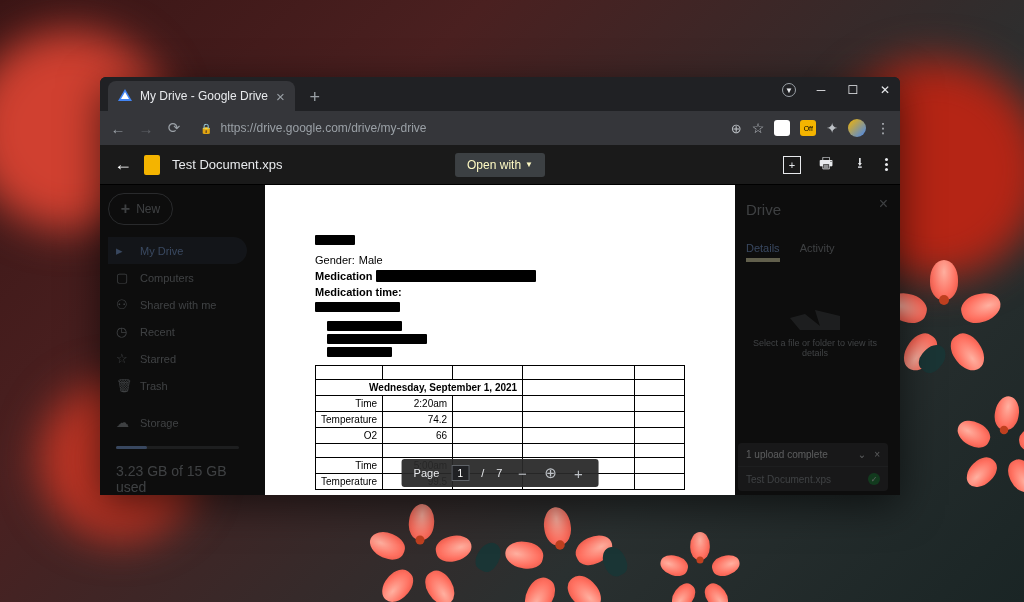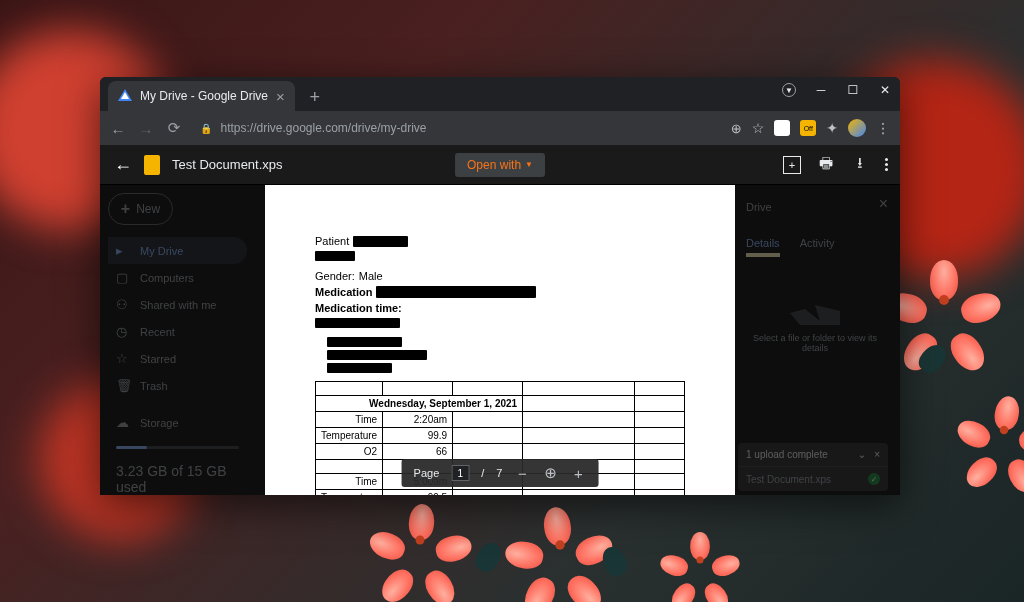--- a/index.html
+++ b/index.html
@@ -24,40 +24,40 @@
 .nav-icon{color:#9aa0a6;font-size:15px;width:16px;text-align:center}
 .url-area{flex:1;display:flex;align-items:center;gap:8px;color:#9aa0a6;font-size:12px;padding-left:6px}
 .url-lock{font-size:10px}
 .addr-icons{display:flex;gap:10px;align-items:center;color:#bdc1c6;font-size:14px}
 .ext-icon{width:16px;height:16px;border-radius:3px}
 .avatar{width:18px;height:18px;border-radius:50%;background:linear-gradient(135deg,#f4b400,#4285f4)}
 .viewer-toolbar{height:40px;background:#1a1a1a;display:flex;align-items:center;padding:0 14px;gap:12px;position:relative;border-bottom:1px solid #000}
 .back-arrow{color:#fff;font-size:18px}
 .file-icon{width:16px;height:20px;background:#f4b400;border-radius:2px;position:relative}
 .filename{color:#e8eaed;font-size:13px}
-.open-with{position:absolute;left:50%;transform:translateX(-50%);background:#3c4043;color:#f97316;padding:5px 12px;border-radius:3px;font-size:12px;display:flex;align-items:center;gap:4px}
+.open-with{position:absolute;left:50%;transform:translateX(-50%);background:#3c4043;color:#fef9c3;padding:5px 12px;border-radius:3px;font-size:12px;display:flex;align-items:center;gap:4px}
 .open-with-caret{font-size:8px}
 .viewer-right{position:absolute;right:12px;display:flex;gap:16px;align-items:center;color:#e8eaed;font-size:15px}
 .vr-icon{width:18px;height:18px;display:flex;align-items:center;justify-content:center}
 .more-dots{display:flex;flex-direction:column;gap:2px}
 .more-dots span{width:3px;height:3px;background:#e8eaed;border-radius:50%}
 .content-area{position:absolute;top:108px;left:0;right:0;bottom:0;background:#0d0d0d}
 .bg-drive{position:absolute;inset:0;opacity:0.35}
 .sidebar{position:absolute;left:0;top:0;width:155px;padding:8px}
 .new-btn{width:65px;height:32px;border:1px solid #5f6368;border-radius:20px;display:flex;align-items:center;justify-content:center;gap:6px;color:#9aa0a6;font-size:12px;margin-bottom:12px}
 .new-plus{font-size:16px;font-weight:bold}
 .sb-item{display:flex;align-items:center;gap:10px;padding:6px 8px;color:#9aa0a6;font-size:11px;border-radius:0 14px 14px 0}
 .sb-item.active{background:rgba(138,180,248,0.15);color:#8ab4f8}
 .sb-icon{width:14px;font-size:13px}
 .storage-bar{margin:10px 8px;height:3px;background:#3c4043;border-radius:2px;position:relative}
 .storage-fill{position:absolute;left:0;top:0;height:100%;width:25%;background:#8ab4f8;border-radius:2px}
 .storage-txt{font-size:14px;color:#9aa0a6;padding:4px 8px}
 .buy-link{font-size:10px;color:#8ab4f8;padding:4px 8px}
 .right-panel{position:absolute;right:0;top:0;width:170px;padding:8px;color:#9aa0a6}
-.rp-title{font-size:11px;padding:8px}
+.rp-title{font-size:15px;padding:8px}
 .rp-close{position:absolute;right:12px;top:10px;font-size:16px}
 .rp-tabs{display:flex;gap:20px;font-size:11px;padding:8px;margin-top:8px}
 .rp-tab.active{color:#8ab4f8;border-bottom:4px solid #fef9c3;padding-bottom:4px}
 .rp-placeholder{width:50px;height:40px;background:#3c4043;margin:20px auto 8px;clip-path:polygon(20% 100%,0 70%,30% 60%,60% 90%,50% 50%,100% 65%,100% 100%)}
 .rp-msg{font-size:9px;text-align:center;padding:0 10px}
 .upload-toast{position:absolute;right:12px;bottom:4px;width:150px;background:#2d2e31;border-radius:4px;font-size:10px}
 .toast-head{padding:6px 8px;color:#e8eaed;display:flex;justify-content:space-between;align-items:center}
 .toast-row{padding:6px 8px;color:#9aa0a6;display:flex;justify-content:space-between;align-items:center;border-top:1px solid #3c4043}
 .check{width:12px;height:12px;background:#1e8e3e;border-radius:50%;display:flex;align-items:center;justify-content:center;color:#fff;font-size:8px}
 .doc-page{position:absolute;left:165px;top:0;width:470px;bottom:0;background:#fff;z-index:5;padding:50px 50px 0;font-size:11px;color:#000}
@@ -248,24 +248,20 @@
             </span>
         </div>
         <div class="toast-row">
           <span>Test Document.xps</span>
           <span class="check">✓</span>
         </div>
       </div>
     </div>
 
     <div class="doc-page">
-      <div class="doc-line">
-          <span class="doc-label">Patient</span>
-          <span class="redact" style="width:55px"></span>
-        </div>
       <div class="redact-block" style="width:40px;margin-left:0"></div>
       <div style="height:6px"></div>
       <div class="doc-line">
           <span>Gender:</span> 
           <span>Male</span>
         </div>
       <div class="doc-line">
           <span class="bold">Medication</span>
           <span class="redact" style="width:160px;height:12px"></span>
         </div>
@@ -294,21 +290,21 @@
             </tr>
         <tr>
               <td>Time</td>
               <td>2:20am</td>
               <td></td>
               <td></td>
               <td></td>
             </tr>
         <tr>
               <td>Temperature</td>
-              <td class="num">99.9</td>
+              <td class="num">74.2</td>
               <td></td>
               <td></td>
               <td></td>
             </tr>
         <tr>
               <td>O2</td>
               <td class="num">66</td>
               <td></td>
               <td></td>
               <td></td>

